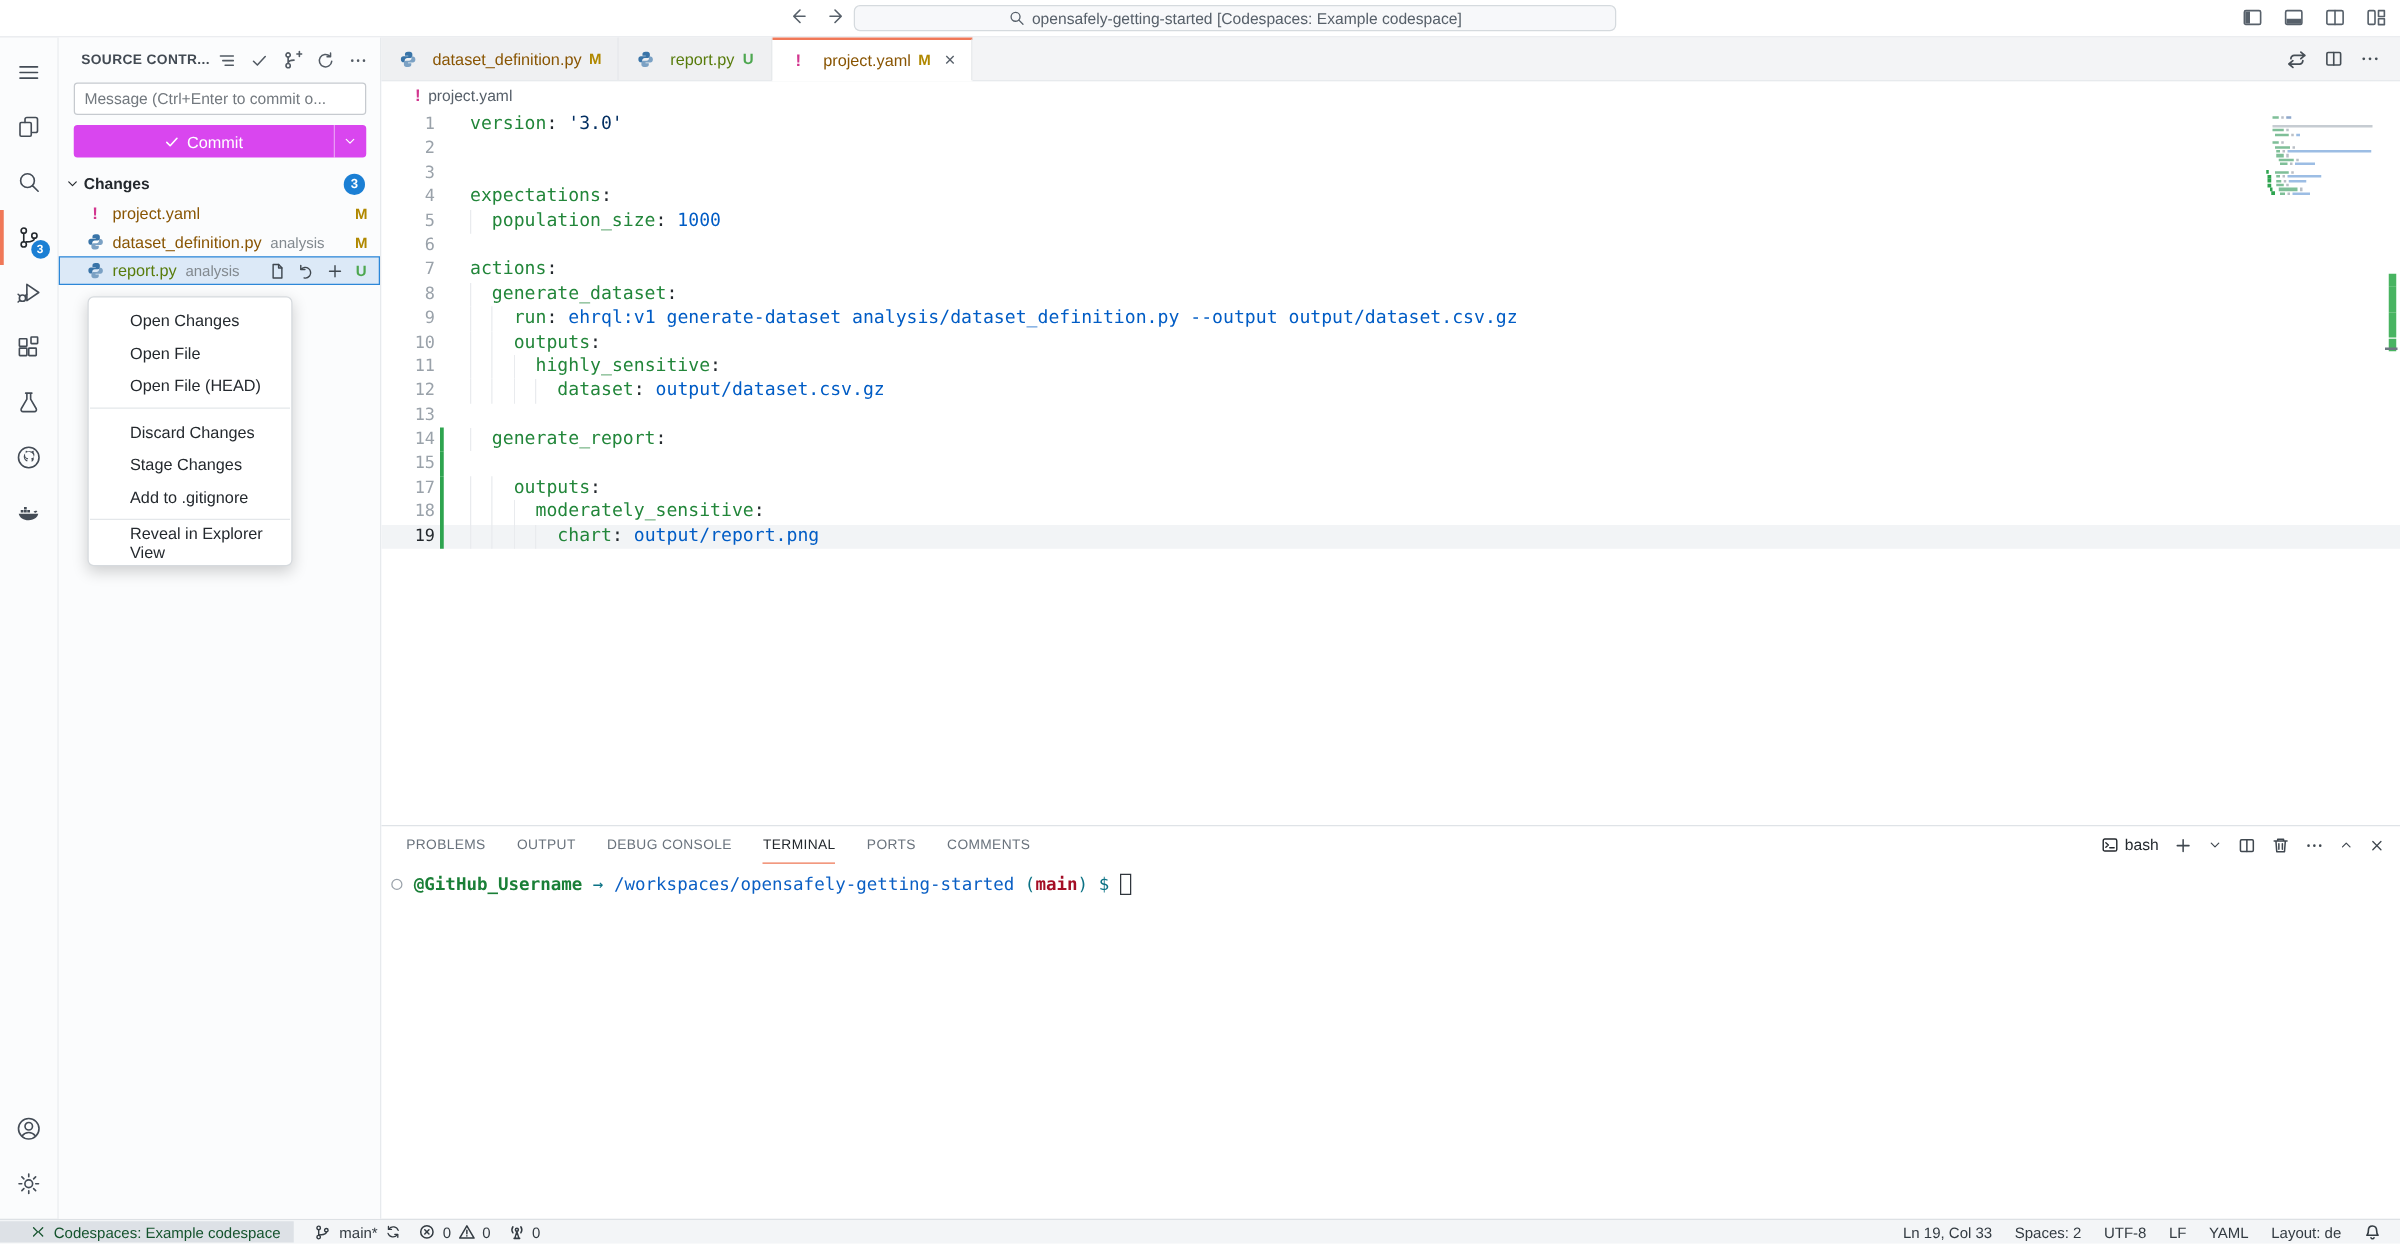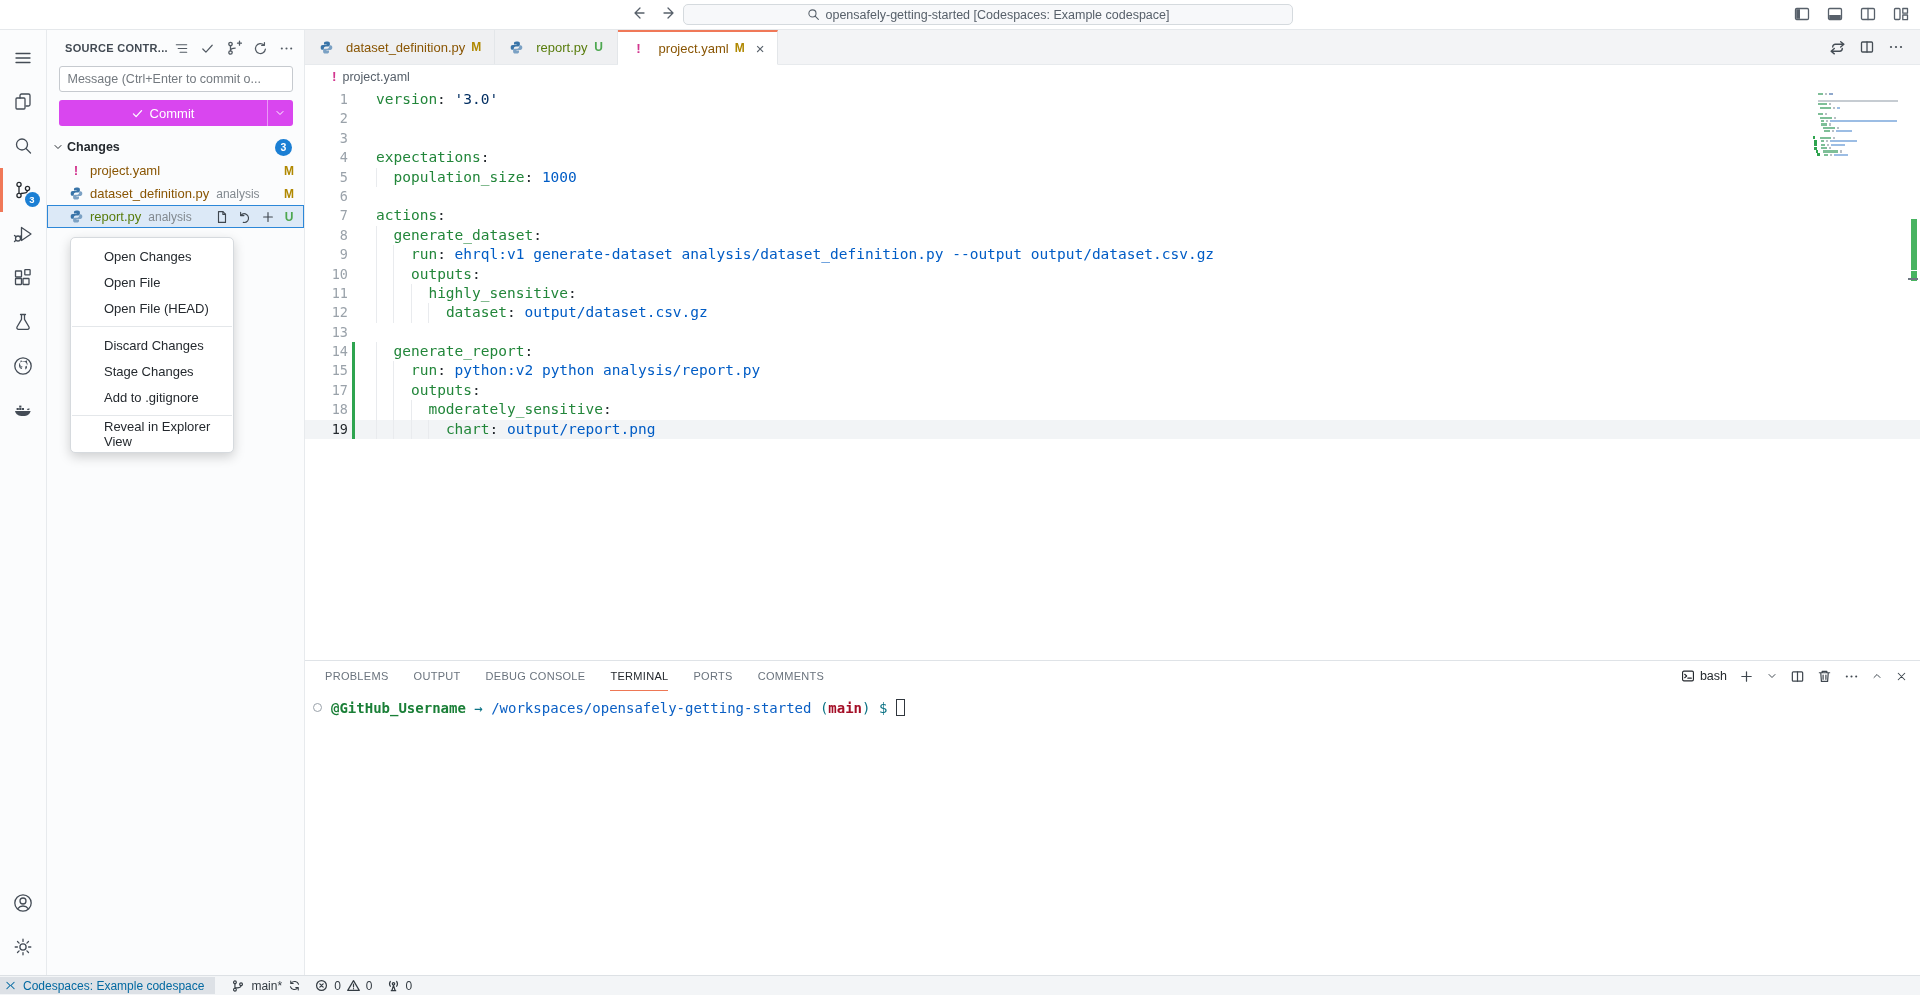--- a/index.html
+++ b/index.html
@@ -102,21 +102,21 @@
   .cmd-circle { width:9px; height:9px; border:1.5px solid #9aa2aa; border-radius:50%; margin-right:9px; flex-shrink:0; }
   .t-green { color:#1a7f37; font-weight:bold; }
   .t-blue { color:#0a5fc4; font-weight:normal; }
   .t-red { color:#a40e26; font-weight:bold; }
   .t-teal { color:#0b7285; }
   .t-def { color:#24292e; }
   .t-cursor { display:inline-block; width:9px; height:17px; border:1.4px solid #30363d; margin-left:9px; }
 
   
   .statusbar { height:20px; background:#f3f5f7; border-top:1px solid #dde1e5; display:flex; align-items:center; font-size:12px; color:#333b42; flex-shrink:0; }
-  .sb-remote { height:17px; background:#dde1e6; display:flex; align-items:center; gap:6px; padding:0 11px 0 4px; margin-right:9px; color:#0369a1; }
+  .sb-remote { height:17px; background:#dde1e6; display:flex; align-items:center; gap:6px; padding:0 11px 0 24px; margin-right:9px; color:#14532d; }
   .sb-item { display:flex; align-items:center; gap:4px; padding:0 7px; height:20px; }
   .sb-group { display:flex; align-items:center; gap:6px; padding:0 7px; }
   .sb-right { margin-left:auto; display:flex; align-items:center; padding-right:6px; }
   .sb-right .sb-item { padding:0 9px; }
 </style>
 </head>
 <body>
 
 <div class="app">
 
@@ -437,21 +437,21 @@
             <div class="code-row"><span class="ln">5</span><span class="deco"></span><span class="lc"><span class="ig">  </span><span class="tk-key">population_size</span><span class="tk-def">: </span><span class="tk-val">1000</span></span></div>
             <div class="code-row"><span class="ln">6</span><span class="deco"></span><span class="lc"></span></div>
             <div class="code-row"><span class="ln">7</span><span class="deco"></span><span class="lc"><span class="tk-key">actions</span><span class="tk-def">:</span></span></div>
             <div class="code-row"><span class="ln">8</span><span class="deco"></span><span class="lc"><span class="ig">  </span><span class="tk-key">generate_dataset</span><span class="tk-def">:</span></span></div>
             <div class="code-row"><span class="ln">9</span><span class="deco"></span><span class="lc"><span class="ig">  </span><span class="ig">  </span><span class="tk-key">run</span><span class="tk-def">: </span><span class="tk-val">ehrql:v1 generate-dataset analysis/dataset_definition.py --output output/dataset.csv.gz</span></span></div>
             <div class="code-row"><span class="ln">10</span><span class="deco"></span><span class="lc"><span class="ig">  </span><span class="ig">  </span><span class="tk-key">outputs</span><span class="tk-def">:</span></span></div>
             <div class="code-row"><span class="ln">11</span><span class="deco"></span><span class="lc"><span class="ig">  </span><span class="ig">  </span><span class="ig">  </span><span class="tk-key">highly_sensitive</span><span class="tk-def">:</span></span></div>
             <div class="code-row"><span class="ln">12</span><span class="deco"></span><span class="lc"><span class="ig">  </span><span class="ig">  </span><span class="ig">  </span><span class="ig">  </span><span class="tk-key">dataset</span><span class="tk-def">: </span><span class="tk-val">output/dataset.csv.gz</span></span></div>
             <div class="code-row"><span class="ln">13</span><span class="deco"></span><span class="lc"></span></div>
             <div class="code-row"><span class="ln">14</span><span class="deco added"></span><span class="lc"><span class="ig">  </span><span class="tk-key">generate_report</span><span class="tk-def">:</span></span></div>
-            <div class="code-row"><span class="ln">15</span><span class="deco added"></span><span class="lc"><span class="ig">  </span><span class="ig">  </span><span class="tk-key">run</span><span class="tk-def">: </span><span class="tk-val">python:v2 python analysis/report.py</span></span></div>
+            <div class="code-row"><span class="ln">15</span><span class="deco added"></span></div>
             <div class="code-row"><span class="ln">17</span><span class="deco added"></span><span class="lc"><span class="ig">  </span><span class="ig">  </span><span class="tk-key">outputs</span><span class="tk-def">:</span></span></div>
             <div class="code-row"><span class="ln">18</span><span class="deco added"></span><span class="lc"><span class="ig">  </span><span class="ig">  </span><span class="ig">  </span><span class="tk-key">moderately_sensitive</span><span class="tk-def">:</span></span></div>
             <div class="code-row cur"><span class="ln">19</span><span class="deco added"></span><span class="lc"><span class="ig">  </span><span class="ig">  </span><span class="ig">  </span><span class="ig">  </span><span class="tk-key">chart</span><span class="tk-def">: </span><span class="tk-val">output/report.png</span></span></div>
           </div>
         <div class="minimap" id="minimap">
             <div class="mm-row" style="margin-left: 0px;">
               <span style="height: 100%; background: rgb(127, 191, 152); width: 5.46px;"></span>
               <span style="height: 100%; background: rgb(185, 191, 198); width: 2px;"></span>
               <span style="height: 100%; background: rgb(143, 168, 204); width: 3.9px;"></span>
             </div>
@@ -649,20 +649,34 @@
       <span>0</span>
     </div>
     <div class="sb-group">
       <span>
           <svg class="ic" width="13" height="13" viewBox="0 0 14 14">
             <circle cx="7" cy="5.2" r="1.3"></circle>
             <path d="M7 6.8 5.2 12.6M7 6.8l1.8 5.8M4.6 12.6h4.8M3.6 2.6a4.6 4.6 0 0 0 0 5.2M10.4 2.6a4.6 4.6 0 0 1 0 5.2"></path>
           </svg>
         </span>
       <span>0</span>
+    </div>
+    <div class="sb-right">
+      <span class="sb-item">Ln 19, Col 33</span>
+      <span class="sb-item">Spaces: 2</span>
+      <span class="sb-item">UTF-8</span>
+      <span class="sb-item">LF</span>
+      <span class="sb-item">YAML</span>
+      <span class="sb-item">Layout: de</span>
+      <span class="sb-item">
+          <svg class="ic" width="14" height="14" viewBox="0 0 14 14">
+            <path d="M7 1.8c-2.2 0-3.3 1.6-3.3 3.6 0 2.8-1.2 3.8-1.2 3.8h9S10.3 8.2 10.3 5.4c0-2-1.1-3.6-3.3-3.6z"></path>
+            <path d="M5.8 11.2a1.3 1.3 0 0 0 2.4 0"></path>
+          </svg>
+        </span>
     </div>
   </footer>
 
   <div class="ctx" id="ctxMenu">
       <div class="ctx-item">Open Changes</div>
       <div class="ctx-item">Open File</div>
       <div class="ctx-item">Open File (HEAD)</div>
       <div class="ctx-sep"></div>
       <div class="ctx-item">Discard Changes</div>
       <div class="ctx-item">Stage Changes</div>

